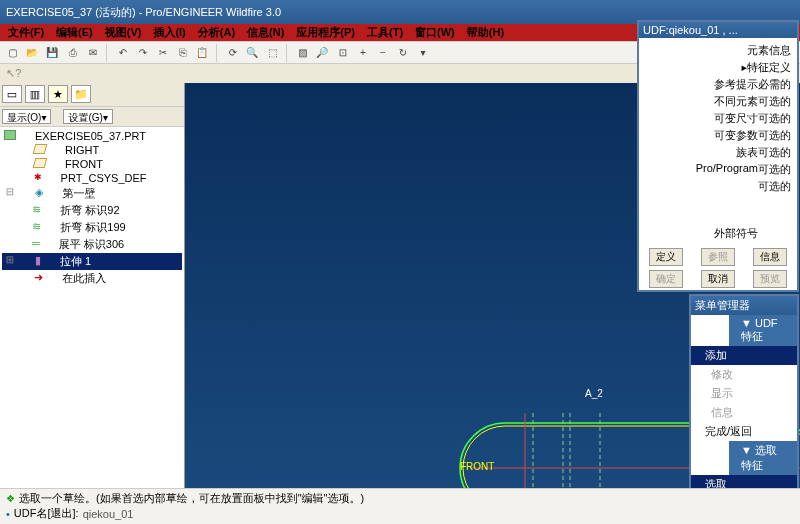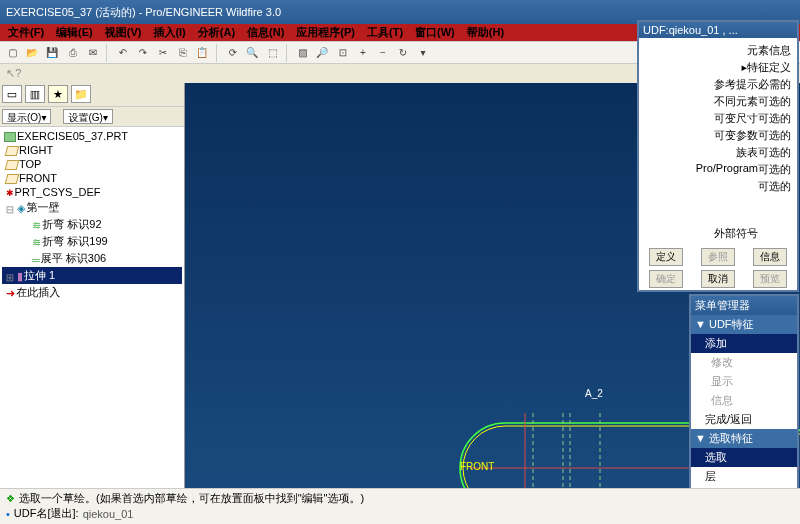--- a/index.html
+++ b/index.html
@@ -11,40 +11,40 @@
 .toolbar { height: 22px; background: #f4f2ec; border-bottom: 1px solid #ccc; display: flex; align-items: center; padding: 0 4px; gap: 2px; }
 .tool-btn { width: 18px; height: 18px; border: 1px solid transparent; display: flex; align-items: center; justify-content: center; font-size: 10px; color: #444; }
 .tool-sep { width: 4px; height: 18px; border-left: 1px solid #ccc; margin: 0 2px; }
 .content { display: flex; height: 430px; }
 .left-panel { width: 185px; background: #fff; border-right: 1px solid #999; display: flex; flex-direction: column; }
 .left-tabs { height: 24px; display: flex; gap: 3px; padding: 2px; border-bottom: 1px solid #ccc; background: #ece9d8; }
 .left-tabs .tab { width: 20px; height: 18px; border: 1px solid #999; background: #fff; display: flex; align-items: center; justify-content: center; }
 .opt-bar { height: 20px; background: #ece9d8; display: flex; gap: 12px; padding: 2px; border-bottom: 1px solid #ccc; }
 .opt-btn { padding: 1px 4px; border: 1px solid #999; background: #fff; font-size: 10px; }
 .tree { flex: 1; background: #fff; padding: 2px; overflow: auto; }
-.tree-item { display: flex; align-items: flex-end; padding: 1px 2px; gap: 1px; }
+.tree-item { display: flex; align-items: flex-start; padding: 1px 2px; gap: 19px; }
 .tree-item.sel { background: #0a246a; color: #fff; }
 .tree-item .ico { width: 12px; height: 10px; display: inline-block; }
 .ico-plane { border: 1px solid #c0a040; background: #fff0d0; transform: skewX(-15deg); }
 .ico-csys { color: #c00; font-size: 9px; }
 .ico-tree { color: #888; font-size: 10px; width: 12px; text-align: center; }
-.indent { margin-left: 2px; }
+.indent { margin-left: 30px; }
 .canvas { flex: 1; background: linear-gradient(#0a2e5c, #1a4b7e); position: relative; text-align: right; }
 .shape { position: absolute; left: 270px; top: 315px; width: 400px; height: 110px; }
 .shape svg { width: 100%; height: 120px; overflow: visible; }
 .dim-lbl { position: absolute; color: #fff; font-size: 10px; }
 .right-side { position: absolute; right: 0; top: 0; width: 160px; }
 .panel { border: 2px solid #5a7aa3; background: #fff; margin-bottom: 2px; }
 .panel-title { background: linear-gradient(#3a6ea5, #2b5b91); color: #fff; padding: 2px 4px; font-size: 11px; display: flex; justify-content: space-between; align-items: center; }
 .panel-body { padding: 4px; background: #fff; font-size: 11px; }
 .info-row { display: flex; justify-content: flex-end; padding: 1px 2px; }
 .panel-btns { display: flex; gap: 2px; padding: 2px; justify-content: space-around; }
 .panel-btns button { font-size: 10px; padding: 1px 6px; border: 1px solid #999; background: #ece9d8; }
 .panel-btns button:disabled { color: #999; }
-.menu-section { background: #3a6ea5; color: #fff; padding: 2px 4px; font-size: 11px; }
+.menu-section { background: #3a6ea5; color: #fff; padding: 2px 12px; font-size: 11px; margin-left: 38px; }
 .menu-list { background: #fff; }
 .menu-item { padding: 2px 14px; font-size: 11px; }
 .menu-item.sel { background: #0a246a; color: #fff; }
 .menu-item.dis { color: #999; margin-left: 6px; }
 .status { position: absolute; bottom: 0; left: 0; right: 0; height: 36px; background: #f4f2ec; border-top: 1px solid #ccc; padding: 2px 6px; font-size: 11px; }
 .status-line { display: flex; align-items: center; gap: 4px; }
 .bullet { color: #090; font-size: 10px; }
 </style>
 </head>
 <body>
@@ -112,24 +112,20 @@
       <div class="tree-item">
           <span class="ico" style="background:#8c8;border:1px solid #595;"></span>
           <span>EXERCISE05_37.PRT</span>
         </div>
       <div class="tree-item indent">
           <span class="ico ico-plane"></span>
           <span>RIGHT</span>
         </div>
       <div class="tree-item indent">
           <span class="ico ico-plane"></span>
-          <span>TOP</span>
-        </div>
-      <div class="tree-item indent">
-          <span class="ico ico-plane"></span>
           <span>FRONT</span>
         </div>
       <div class="tree-item indent">
           <span class="ico-csys">✱</span>
           <span>PRT_CSYS_DEF</span>
         </div>
       <div class="tree-item">
           <span class="ico-tree">⊟</span>
           <span style="color:#28a;">◈</span>
           <span>第一壁</span>

